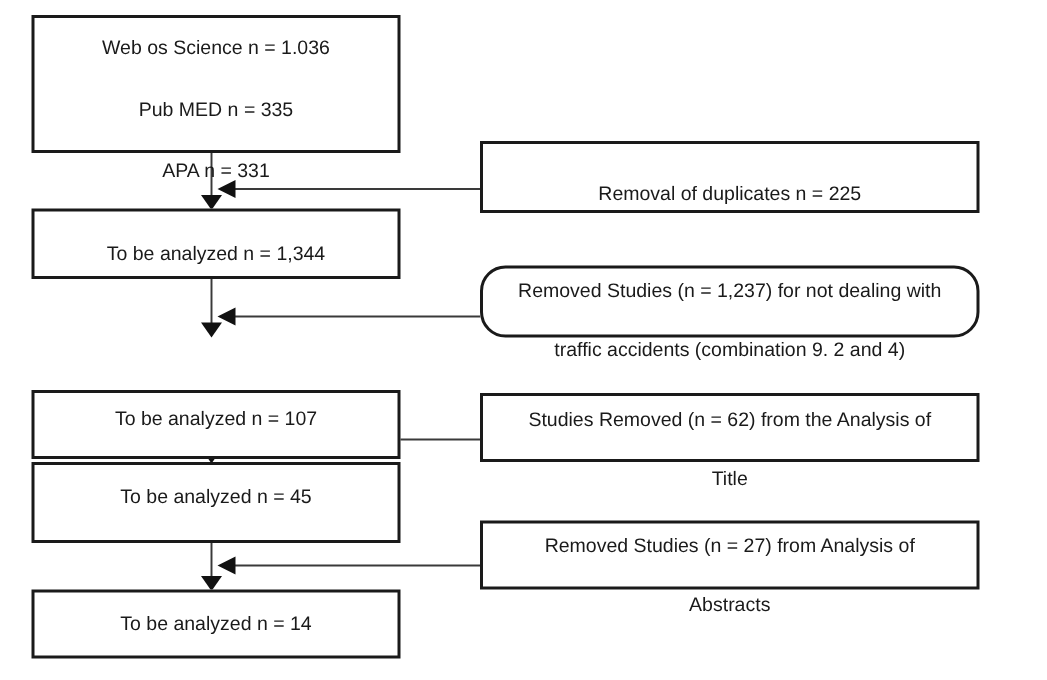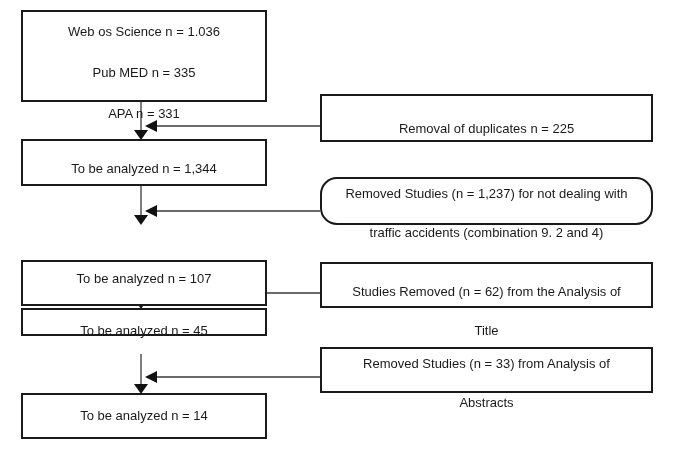--- a/index.html
+++ b/index.html
@@ -41,26 +41,26 @@
     align-items: center;
     justify-content: flex-start;
     gap: 20px;
   }
   .left-box  { left: 21px; width: 246px; }
   .right-box { left: 320px; width: 333px; }
 
   .sources-box { top: 10px;  height: 92px; padding-top: 9px; line-height: 21px; }
   .flow-box-1  { top: 139px; height: 47px; padding-top: 11px; justify-content: center; }
   .flow-box-2  { top: 224px; height: 46px; padding-top: 7px; margin-top: 36px; }
-  .flow-box-3  { top: 308px; height: 28px; padding-top: 11px; }
+  .flow-box-3  { top: 308px; height: 54px; padding-top: 11px; }
   .flow-box-4  { top: 393px; height: 46px; padding-top: 11px; }
 
   .removal-box-1 { top: 94px;  height: 48px; padding-top: 23px; }
   .removal-box-2 { top: 177px; height: 48px; padding-top: 5px; border-radius: 17px; }
-  .removal-box-3 { top: 262px; height: 46px; padding-top: 18px; }
+  .removal-box-3 { top: 262px; height: 46px; padding-top: 6px; }
   .removal-box-4 { top: 347px; height: 46px; padding-top: 5px; }
 
   .connector-layer line    { stroke: var(--line); stroke-width: 1.3; }
   .connector-layer polygon { fill: var(--head); }
 </style>
 </head>
 <body>
 
 <div class="canvas">
 
@@ -132,17 +132,17 @@
     <div>Removed Studies (n = 1,237) for not dealing with</div>
     <div>traffic accidents (combination 9. 2 and 4)</div>
   </div>
 
   <div class="box right-box removal-box-3">
     <div>Studies Removed (n = 62) from the Analysis of</div>
     <div>Title</div>
   </div>
 
   <div class="box right-box removal-box-4">
-    <div>Removed Studies (n = 33) from Analysis of</div>
+    <div>Removed Studies (n = 27) from Analysis of</div>
     <div>Abstracts</div>
   </div>
 
 </div>
 
 </body></html>

